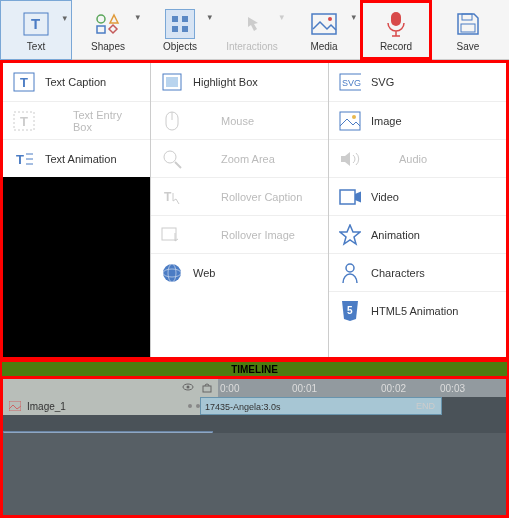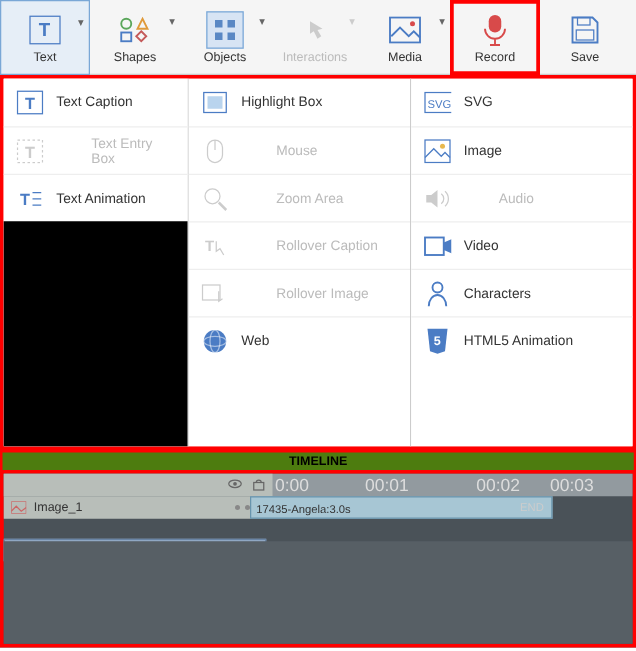--- a/index.html
+++ b/index.html
@@ -132,21 +132,21 @@
     justify-content: flex-end;
     padding-right: 6px;
     gap: 8px;
   }
   .tl-ruler {
     flex: 1;
     display: flex;
     align-items: center;
     position: relative;
     color: #ddd;
-    font-size: 14px;
+    font-size: 10px;
   }
   .tick { position: absolute; }
   .tl-row {
     display: flex;
     height: 18px;
   }
   .tl-row .name {
     width: 197px;
     background: #b8beb9;
     display: flex;
@@ -391,20 +391,28 @@
       <span class="glyph">
           <svg width="24" height="18">
             <rect x="1" y="2" width="15" height="14" fill="none" stroke="#4b7cc4" stroke-width="1.5"></rect>
             <polygon points="16,6 23,3 23,15 16,12" fill="#4b7cc4"></polygon>
           </svg>
         </span>
       <span class="mlabel">Video</span>
     </div>
     <div class="menu-item">
       <span class="glyph">
+          <svg width="22" height="22">
+            <polygon points="11,1 14,8 21,8 15,13 17,20 11,16 5,20 7,13 1,8 8,8" fill="none" stroke="#4b7cc4" stroke-width="1.5"></polygon>
+          </svg>
+        </span>
+      <span class="mlabel">Animation</span>
+    </div>
+    <div class="menu-item">
+      <span class="glyph">
           <svg width="20" height="22">
             <circle cx="10" cy="6" r="4" fill="none" stroke="#4b7cc4" stroke-width="1.5"></circle>
             <path d="M3 21 A7 9 0 0 1 17 21" fill="none" stroke="#4b7cc4" stroke-width="1.5"></path>
           </svg>
         </span>
       <span class="mlabel">Characters</span>
     </div>
     <div class="menu-item">
       <span class="glyph">
           <svg width="20" height="22">

